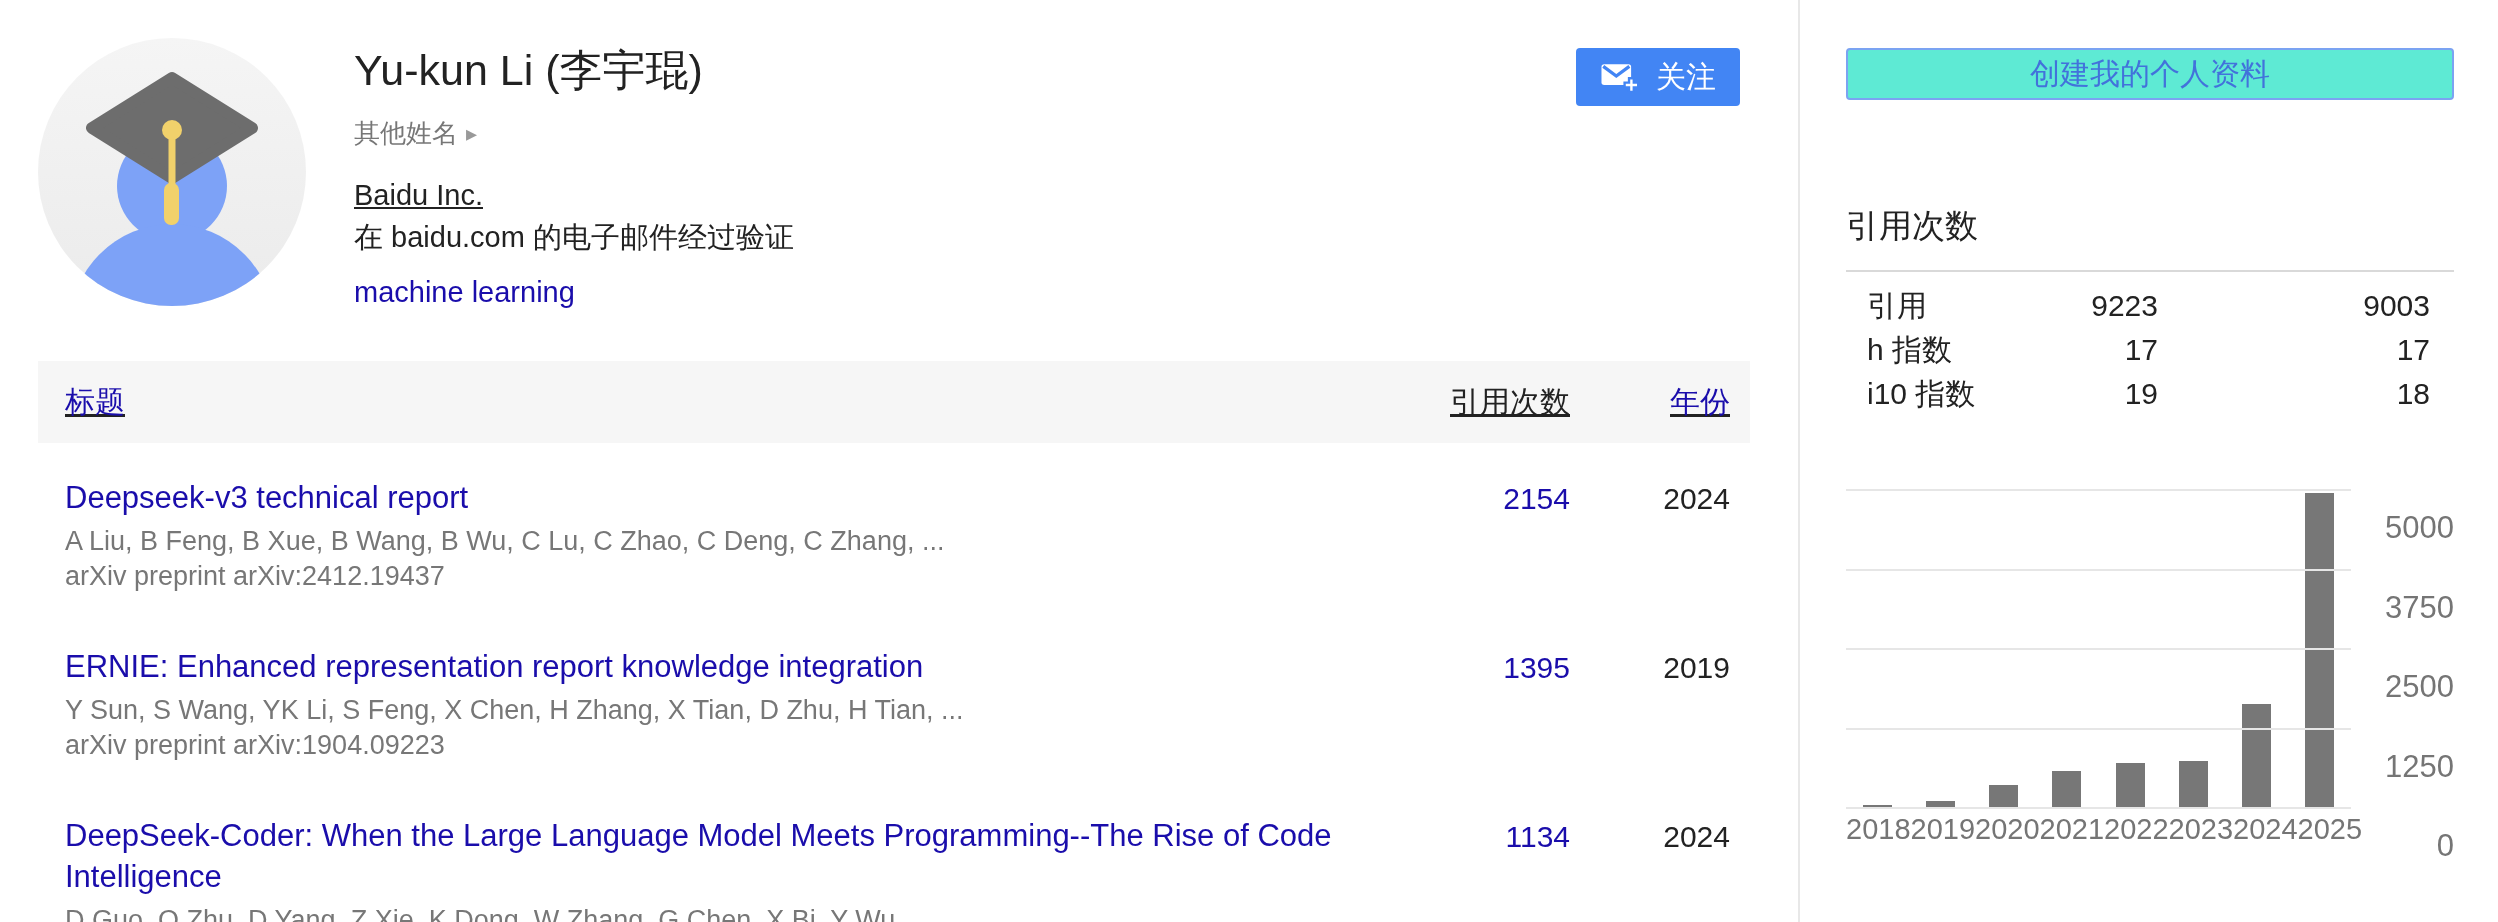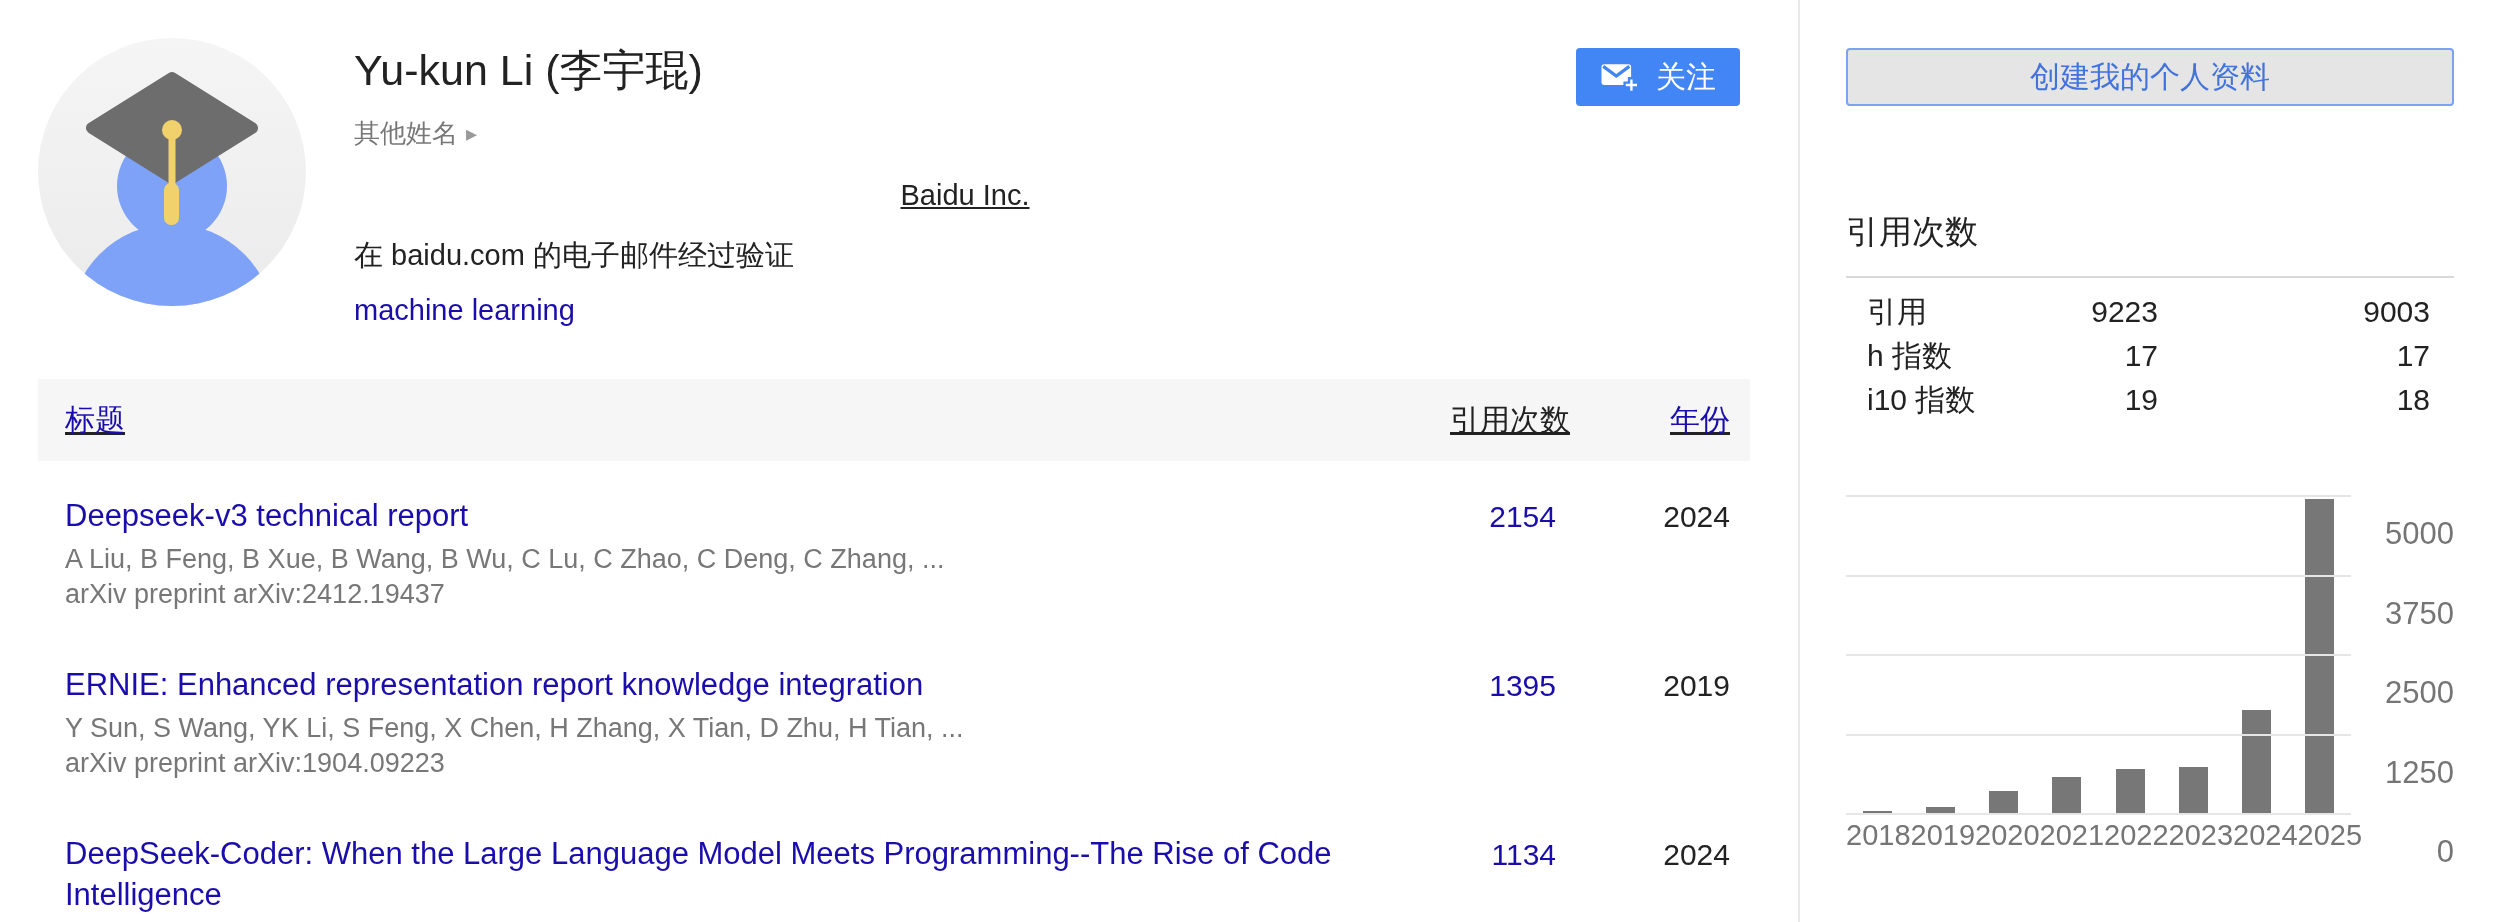--- a/index.html
+++ b/index.html
@@ -16,21 +16,21 @@
     width: 1800px; flex: none;
     padding: 38px 48px 0 38px;
     border-right: 2px solid #e8e8e8;
   }
   .profile-header { display: flex; }
   .avatar { width: 268px; height: 268px; flex: none; }
   .profile-info { margin-left: 48px; flex: 1; padding-top: 4px; min-width: 0; }
   .name { font-size: 43px; font-weight: 400; color: #222; margin: 0 0 16px 0; }
   .other-names { font-size: 26px; color: #777; margin-bottom: 28px; cursor: pointer; display: inline-flex; align-items: center; gap: 8px; }
   .other-names .arrow { font-size: 22px; color: #999; }
-  .affiliation { font-size: 29px; margin-bottom: 24px; text-align: center; }
+  .affiliation { font-size: 29px; margin-bottom: 6px; }
   .affiliation a { color: #222; text-decoration: underline; }
   .verified { font-size: 29px; color: #222; margin-bottom: 18px; }
   .interests a { font-size: 29px; color: #1a0dab; text-decoration: none; }
 
   .follow-wrap { flex: none; align-self: flex-start; margin-top: 10px; margin-right: 10px; }
   .follow-btn {
     display: inline-flex; align-items: center; gap: 16px;
     background: #4285f4; color: #fff; border: none; border-radius: 4px;
     height: 58px; padding: 0 24px; font-size: 30px;
     font-family: "Liberation Sans", sans-serif; cursor: pointer;
@@ -40,33 +40,33 @@
   .articles { margin-top: 52px; }
   .tbl-header {
     display: flex; align-items: center; height: 82px;
     background: #f6f6f6; padding: 0 20px 0 27px; font-size: 30px; text-decoration: underline;
   }
   .tbl-header .h-title { flex: 1; }
   .tbl-header a { color: #1a0dab; text-decoration: none; cursor: pointer; }
   .h-cite { width: 180px; text-align: right; color: #222; }
   .h-year { width: 160px; text-align: right; }
 
-  .article { display: flex; padding: 34px 20px 18px 27px; gap: 14px; }
+  .article { display: flex; padding: 34px 20px 18px 27px; }
   .a-main { flex: 1; min-width: 0; padding-right: 12px; }
   .a-title { font-size: 31px; line-height: 41px; max-width: 1330px; margin-bottom: 6px; }
   .a-title a { color: #1a0dab; text-decoration: none; cursor: pointer; }
   .a-authors, .a-venue { font-size: 27px; line-height: 35px; color: #777; }
   .a-cite { width: 180px; text-align: right; font-size: 30px; padding-top: 5px; }
   .a-cite a { color: #1a0dab; text-decoration: none; cursor: pointer; }
   .a-year { width: 160px; text-align: right; font-size: 30px; color: #222; padding-top: 5px; }
 
   
   .side-col { flex: 1; padding: 48px 44px 0 46px; min-width: 0; }
   .create-btn {
-    width: 100%; height: 58px; background: #e5e5e5;
+    width: 100%; height: 52px; background: #5eead4;
     border: 2px solid #7ba3f2; border-radius: 4px;
     color: #4272db; font-size: 30px; cursor: pointer;
     font-family: "Liberation Sans", sans-serif;
   }
   .cit-title { margin-top: 106px; font-size: 33px; color: #222; line-height: 40px; }
   .cit-table { margin-top: 24px; border-top: 2px solid #d9d9d9; }
   .cit-head {
     display: flex; padding: 16px 24px 14px 0;
     border-bottom: 2px solid #d9d9d9; color: #666; font-size: 29px;
   }

